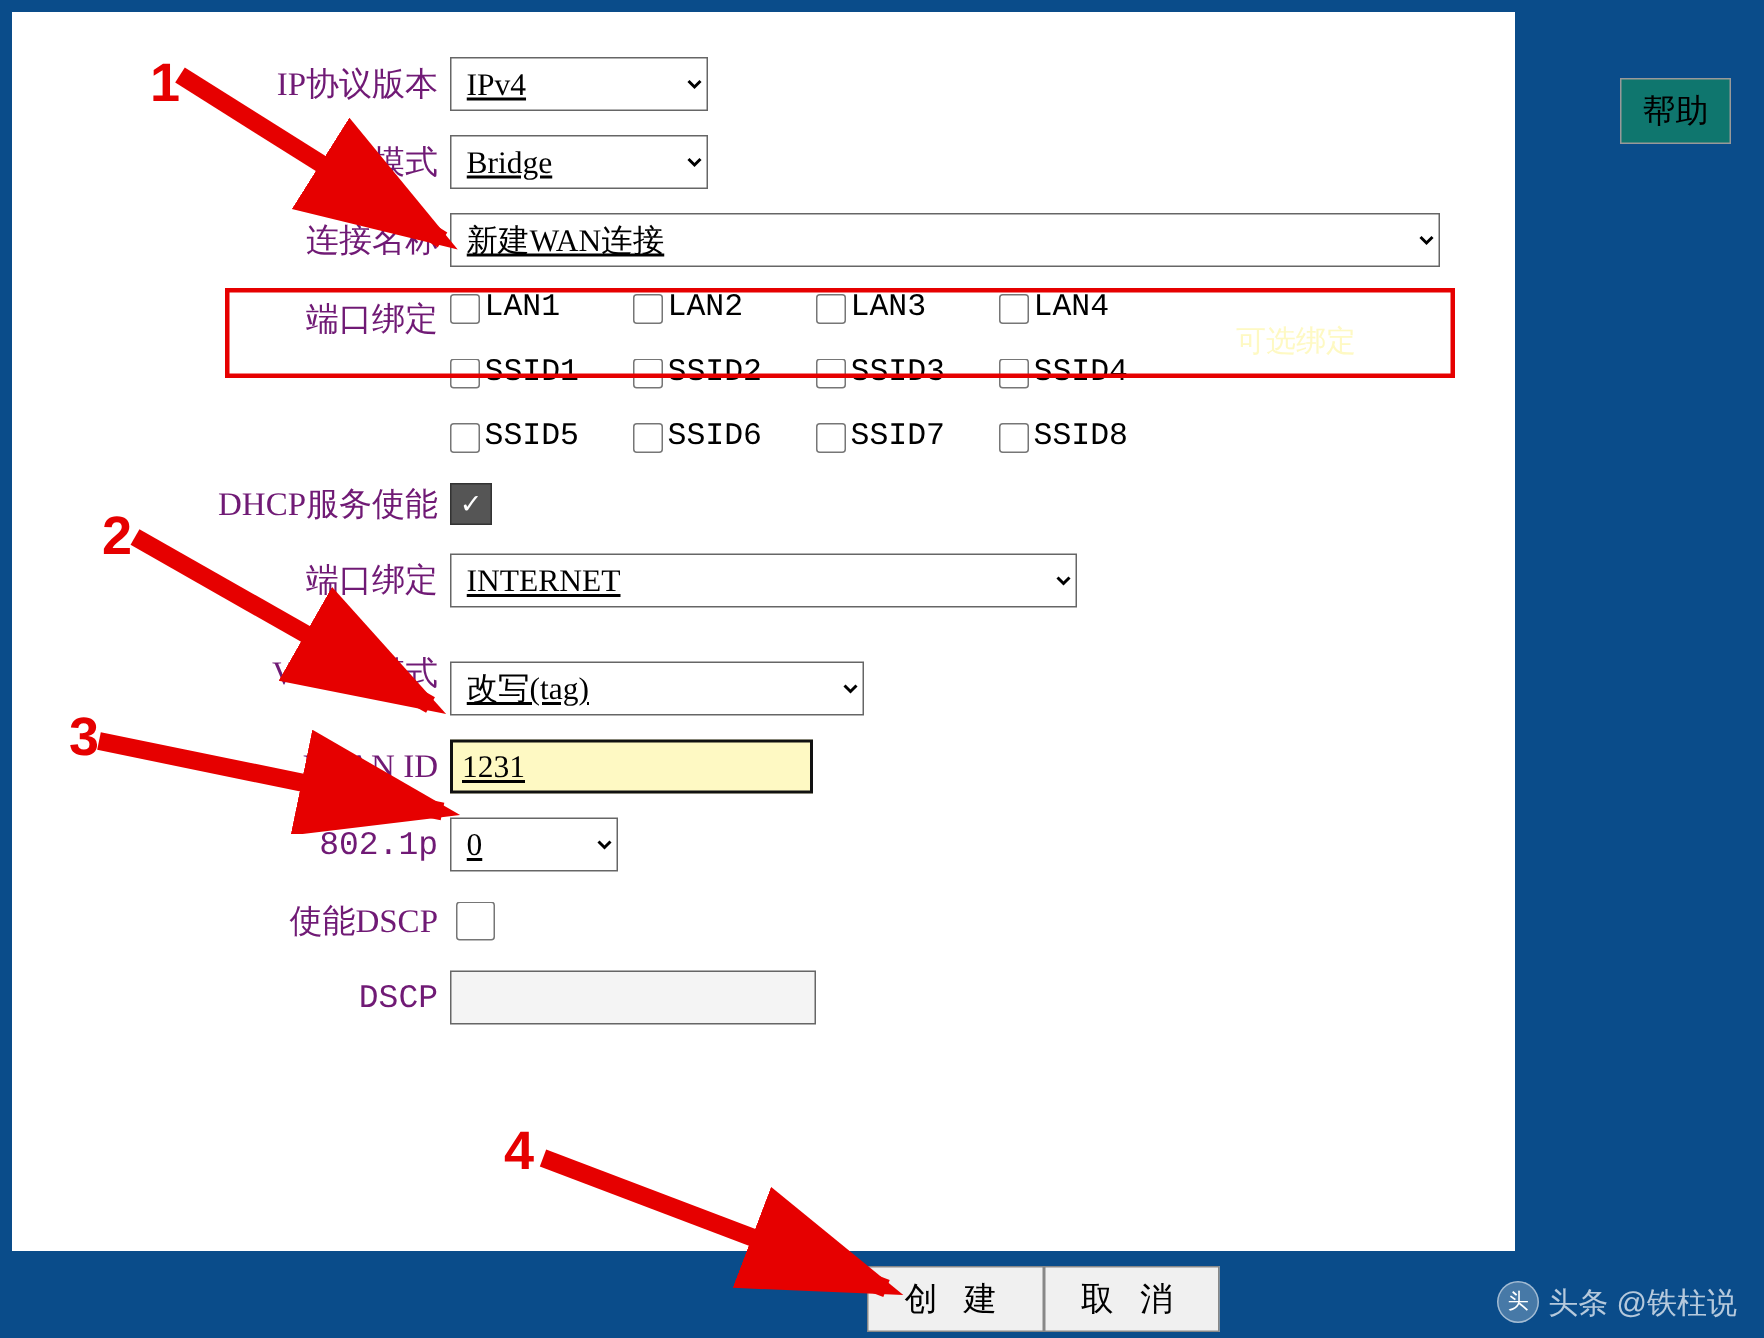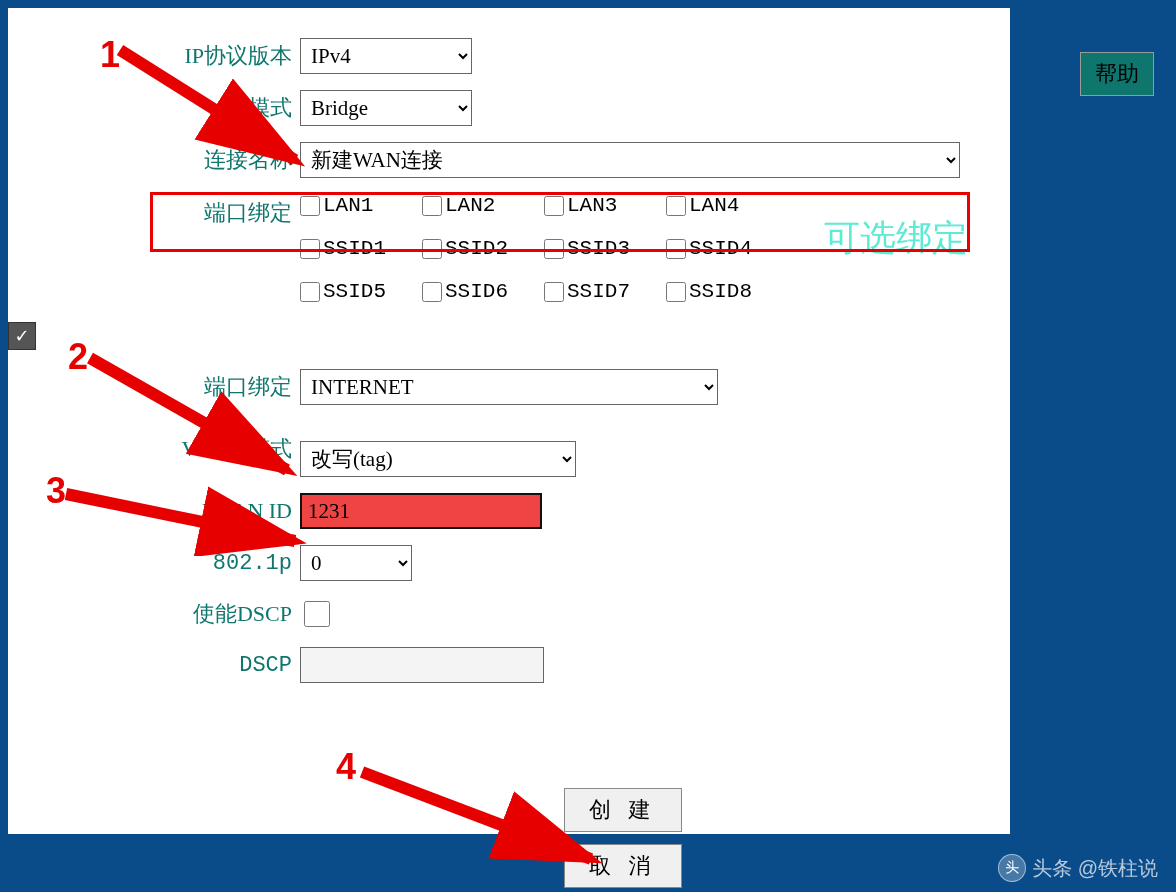--- a/index.html
+++ b/index.html
@@ -37,43 +37,44 @@
     display: flex;
     align-items: center;
     margin-bottom: 16px;
     min-height: 34px;
   }
   .label-cell {
     width: 292px;
     text-align: right;
     padding-right: 8px;
     font-size: 22px;
-    color: #0f766e;
+    color: #701a75;
     white-space: nowrap;
   }
   .field-cell {
     flex: 1;
     display: flex;
     align-items: center;
     flex-wrap: wrap;
   }
   select, input[type="text"] {
     font-family: inherit;
     font-size: 21px;
     border: 1px solid #666;
     background: #fff;
     height: 36px;
     padding: 2px 6px;
+    text-decoration: underline;
   }
   select.sel-sm { width: 172px; }
   select.sel-wide { width: 660px; }
   select.sel-med { width: 418px; }
   select.sel-vlan { width: 276px; margin-top: 20px; }
   select.sel-xs { width: 112px; }
-  input.txt-vlan { width: 242px; border:2px solid #111; background:#ef4444; }
+  input.txt-vlan { width: 242px; border:2px solid #111; background:#fef9c3; }
   input.txt-dscp { width: 244px; background:#f4f4f4; }
   .cb-grid {
     display: grid;
     grid-template-columns: repeat(4, 122px);
     row-gap: 20px;
     font-family: "Courier New", monospace;
     font-size: 21px;
   }
   .cb-item { display:flex; align-items:center; }
   .cb-item input { width:20px; height:20px; margin:0 3px 0 0; }
@@ -87,25 +88,24 @@
   }
   .dscp-cb { width:26px; height:26px; }
   .bottom-bar {
     position: absolute;
     left: 0; right: 0; bottom: 0;
     height: 58px;
     background: #0a4c8a;
   }
   .btn-row {
     position: absolute;
-    left: 564px;
+    left: 578px;
     bottom: 4px;
     display: flex;
-    gap: 12px;
-    flex-direction: column;
+    gap: 0;
   }
   .btn-row button {
     font-family: inherit;
     font-size: 22px;
     letter-spacing: 6px;
     padding: 6px 24px;
     background: #f0f0f0;
     border: 1px solid #888;
     cursor: pointer;
   }
@@ -128,23 +128,23 @@
   
   .anno-num {
     position:absolute;
     color:#e60000;
     font-family: Arial, sans-serif;
     font-size: 36px;
     font-weight: bold;
   }
   .anno-text {
     position:absolute;
-    color:#5eead4;
+    color:#fef9c3;
     font-family: "SimSun", serif;
-    font-size: 36px;
+    font-size: 20px;
   }
   .anno-box {
     position:absolute;
     border: 3px solid #e60000;
     pointer-events:none;
   }
   svg.anno-arrow { position:absolute; pointer-events:none; }
 </style>
 </head>
 <body>
@@ -230,20 +230,21 @@
           </label>
         <label class="cb-item">
             <input type="checkbox" style="">
             <span>SSID8</span>
           </label>
       </div>
     </div>
   </div>
 
   <div class="form-row">
+    <div class="label-cell">DHCP服务使能</div>
     <div class="field-cell">
       <div class="dhcp-cb">✓</div>
     </div>
   </div>
 
   <div class="form-row">
     <div class="label-cell">端口绑定</div>
     <div class="field-cell">
       <select class="sel-med">
         <option>INTERNET</option>

